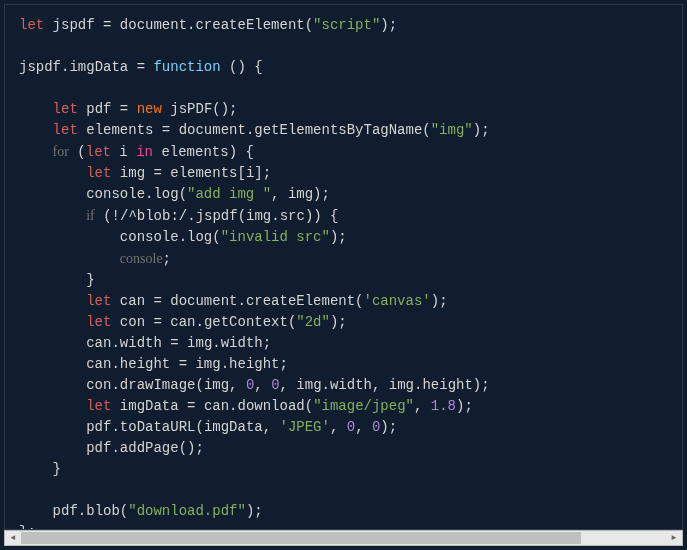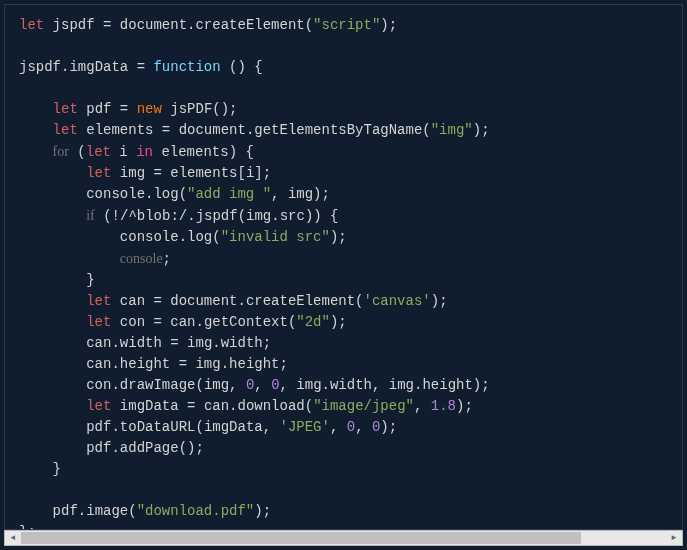--- a/index.html
+++ b/index.html
@@ -91,21 +91,21 @@
         <span class="k-decl">let</span><span class="id"> can </span><span class="op">= </span><span class="id">document</span><span class="punc">.</span><span class="id">createElement</span><span class="punc">(</span><span class="str">'canvas'</span><span class="punc">);</span>
         <span class="k-decl">let</span><span class="id"> con </span><span class="op">= </span><span class="id">can</span><span class="punc">.</span><span class="id">getContext</span><span class="punc">(</span><span class="str">"2d"</span><span class="punc">);</span>
         <span class="id">can</span><span class="punc">.</span><span class="id">width </span><span class="op">= </span><span class="id">img</span><span class="punc">.</span><span class="id">width</span><span class="punc">;</span>
         <span class="id">can</span><span class="punc">.</span><span class="id">height </span><span class="op">= </span><span class="id">img</span><span class="punc">.</span><span class="id">height</span><span class="punc">;</span>
         <span class="id">con</span><span class="punc">.</span><span class="id">drawImage</span><span class="punc">(</span><span class="id">img</span><span class="punc">, </span><span class="num">0</span><span class="punc">, </span><span class="num">0</span><span class="punc">, </span><span class="id">img</span><span class="punc">.</span><span class="id">width</span><span class="punc">, </span><span class="id">img</span><span class="punc">.</span><span class="id">height</span><span class="punc">);</span>
         <span class="k-decl">let</span><span class="id"> imgData </span><span class="op">= </span><span class="id">can</span><span class="punc">.</span><span class="id">download</span><span class="punc">(</span><span class="str">"image/jpeg"</span><span class="punc">, </span><span class="num">1.8</span><span class="punc">);</span>
         <span class="id">pdf</span><span class="punc">.</span><span class="id">toDataURL</span><span class="punc">(</span><span class="id">imgData</span><span class="punc">, </span><span class="str">'JPEG'</span><span class="punc">, </span><span class="num">0</span><span class="punc">, </span><span class="num">0</span><span class="punc">);</span>
         <span class="id">pdf</span><span class="punc">.</span><span class="id">addPage</span><span class="punc">();</span>
     <span class="punc">}</span>
 
-    <span class="id">pdf</span><span class="punc">.</span><span class="id">image</span><span class="punc">(</span><span class="str">"download.pdf"</span><span class="punc">);</span>
+    <span class="id">pdf</span><span class="punc">.</span><span class="id">blob</span><span class="punc">(</span><span class="str">"download.pdf"</span><span class="punc">);</span>
 <span class="punc">};</span>
 
 
 
 </div>
   <div class="scrollbar-track">
     <div class="scrollbar-arrow-left">◄</div>
     <div class="scrollbar-thumb"></div>
     <div class="scrollbar-arrow-right">►</div>
   </div>

